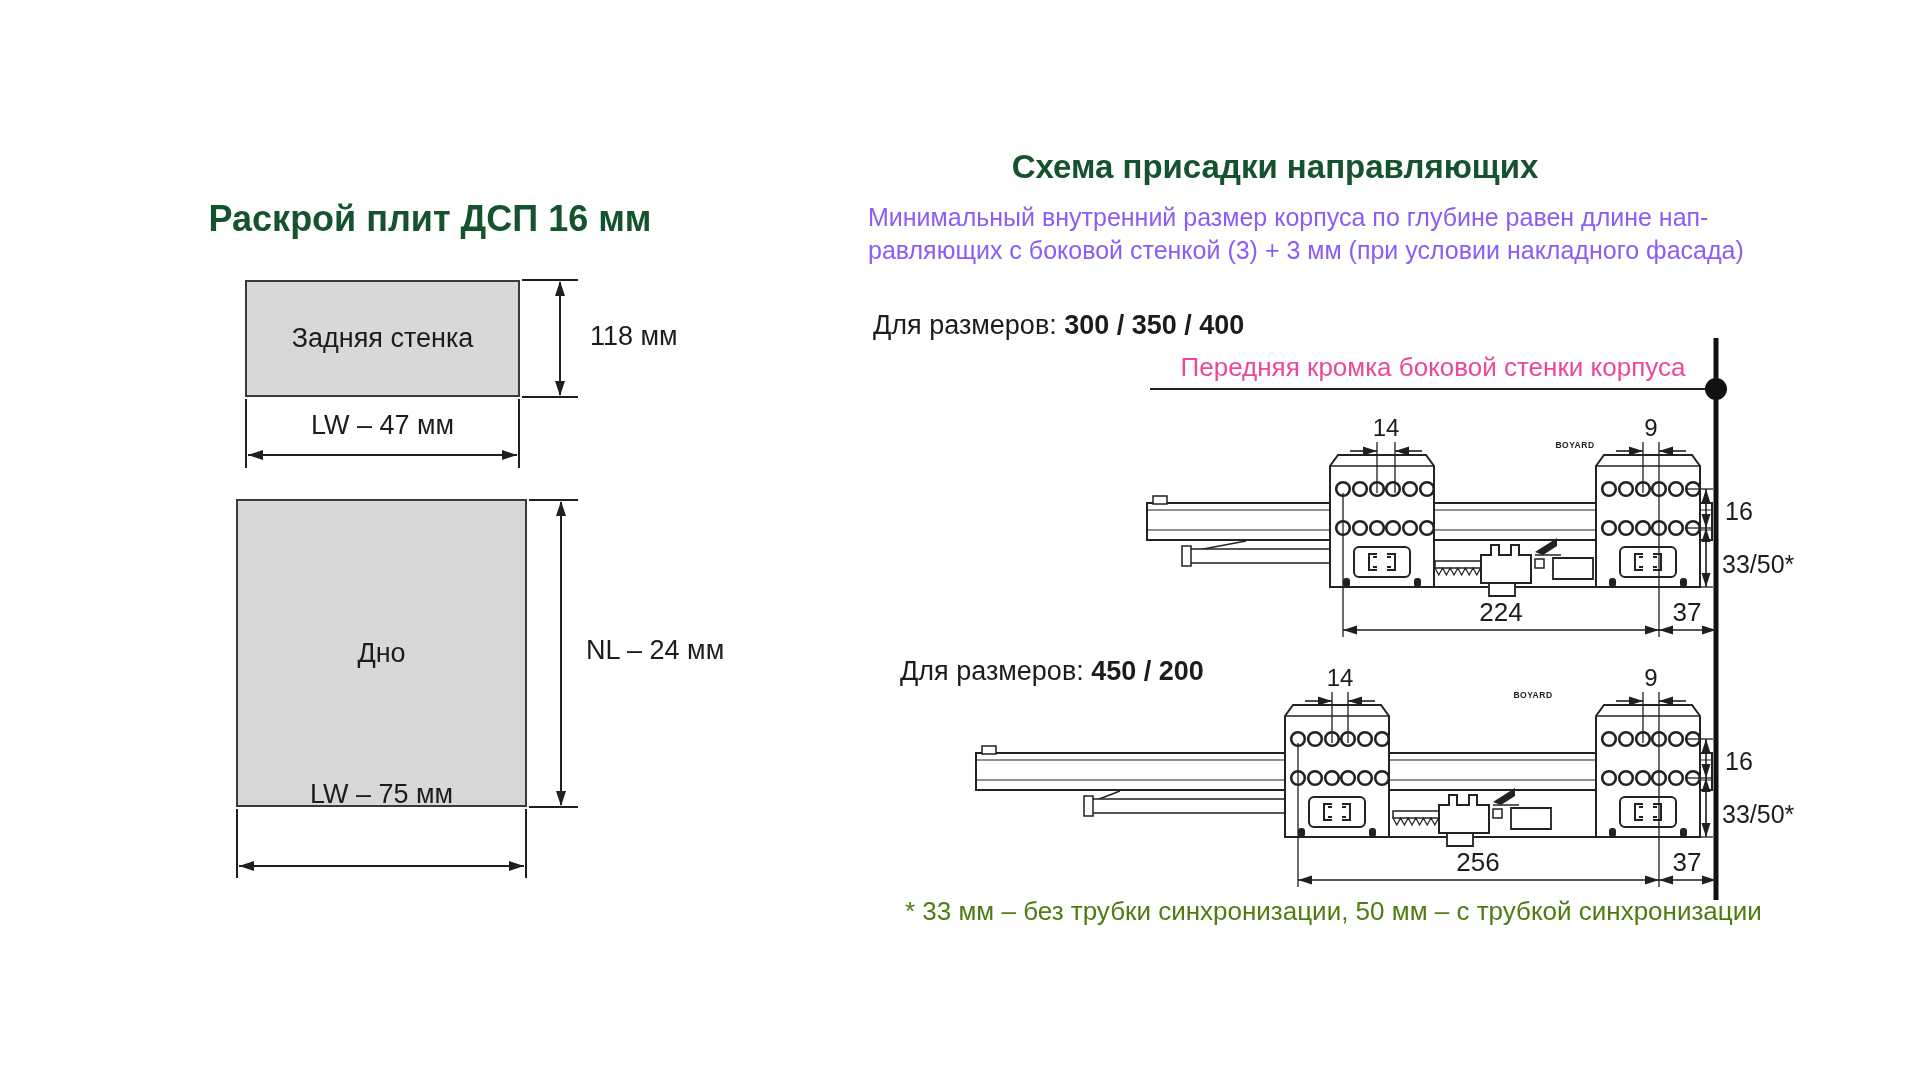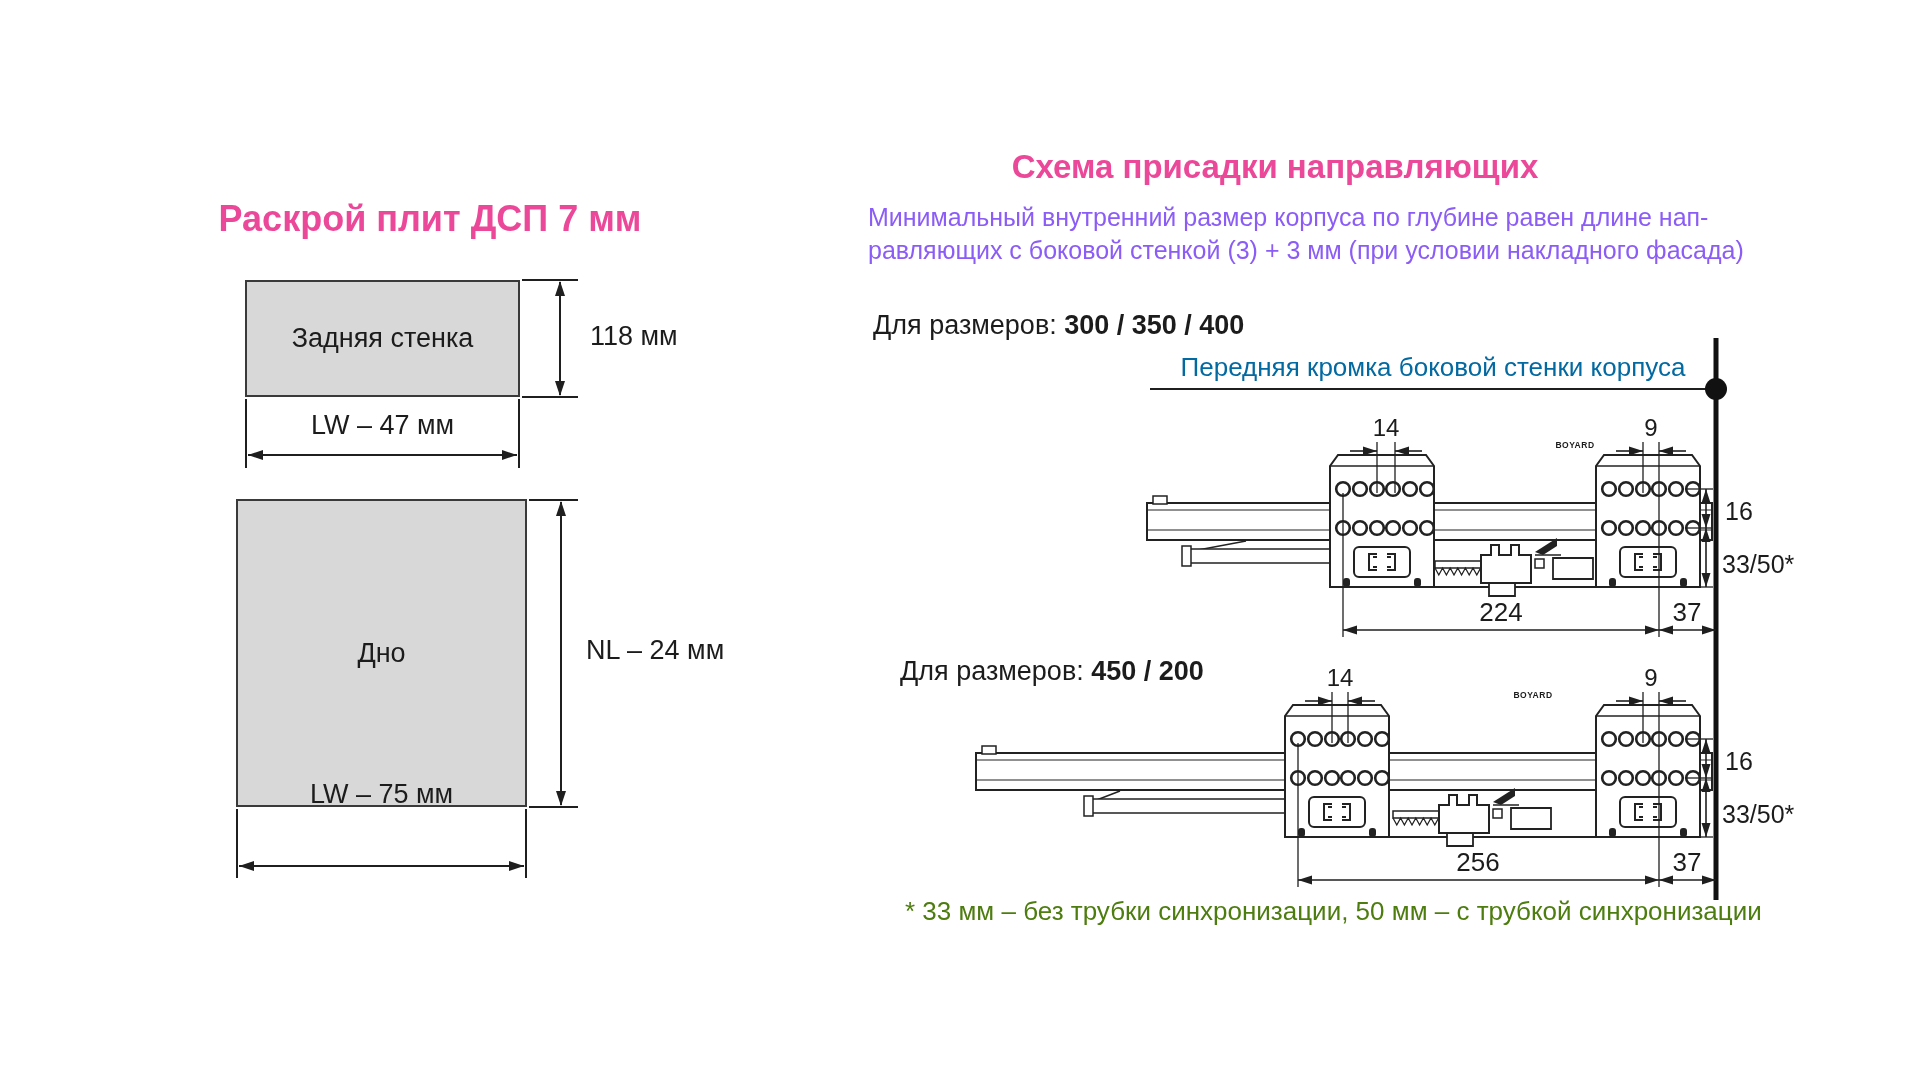--- a/index.html
+++ b/index.html
@@ -1,37 +1,37 @@
 <!DOCTYPE html>
 <html><head>
 <meta charset="utf-8">
 <style>
   html,body{margin:0;padding:0;background:#ffffff;}
   #canvas{position:relative;width:1920px;height:1080px;background:#ffffff;overflow:hidden;
           font-family:"Liberation Sans",sans-serif;color:#1c1c1c;}
   .lbl{position:absolute;font-size:27px;color:#1c1c1c;white-space:nowrap;line-height:1.1;}
   .center{text-align:center;}
-  .panel-title{position:absolute;font-weight:bold;font-size:36px;color:#ec4899;text-align:center;white-space:nowrap;}
+  .panel-title{position:absolute;font-weight:bold;font-size:36px;color:#14532d;text-align:center;white-space:nowrap;}
   .gray-rect{position:absolute;background:#d8d8d8;border:2px solid #3a3a3a;display:flex;
              align-items:center;justify-content:center;font-size:27px;color:#1c1c1c;box-sizing:border-box;}
   .intro{position:absolute;font-size:25px;line-height:33px;color:#8b5cf6;white-space:nowrap;}
   .sizes{position:absolute;font-size:27px;color:#1c1c1c;white-space:nowrap;}
   .sizes b{font-weight:bold;}
-  .front-edge{position:absolute;font-size:26px;color:#0369a1;text-align:center;white-space:nowrap;}
+  .front-edge{position:absolute;font-size:26px;color:#ec4899;text-align:center;white-space:nowrap;}
   .footnote{position:absolute;font-size:26px;color:#4d7c0f;white-space:nowrap;}
   svg{position:absolute;}
   svg line, svg path, svg rect, svg circle, svg polyline{vector-effect:non-scaling-stroke;}
   svg text{font-family:"Liberation Sans",sans-serif;fill:#1c1c1c;}
 </style>
 </head>
 <body>
 
 <div id="canvas">
 
-  <div class="panel-title" style="left:150px;top:198px;width:560px;">Раскрой плит ДСП 7 мм</div>
+  <div class="panel-title" style="left:150px;top:198px;width:560px;">Раскрой плит ДСП 16 мм</div>
 
   <div class="gray-rect" style="left:236px;top:499px;width:291px;height:308px;">
     <span>Дно</span>
   </div>
 
   <div class="gray-rect" style="left:245px;top:280px;width:275px;height:117px;">
     <span>Задняя стенка</span>
   </div>
 
   <svg style="left:140px;top:260px;" width="640" height="640" viewBox="0 0 640 640">

